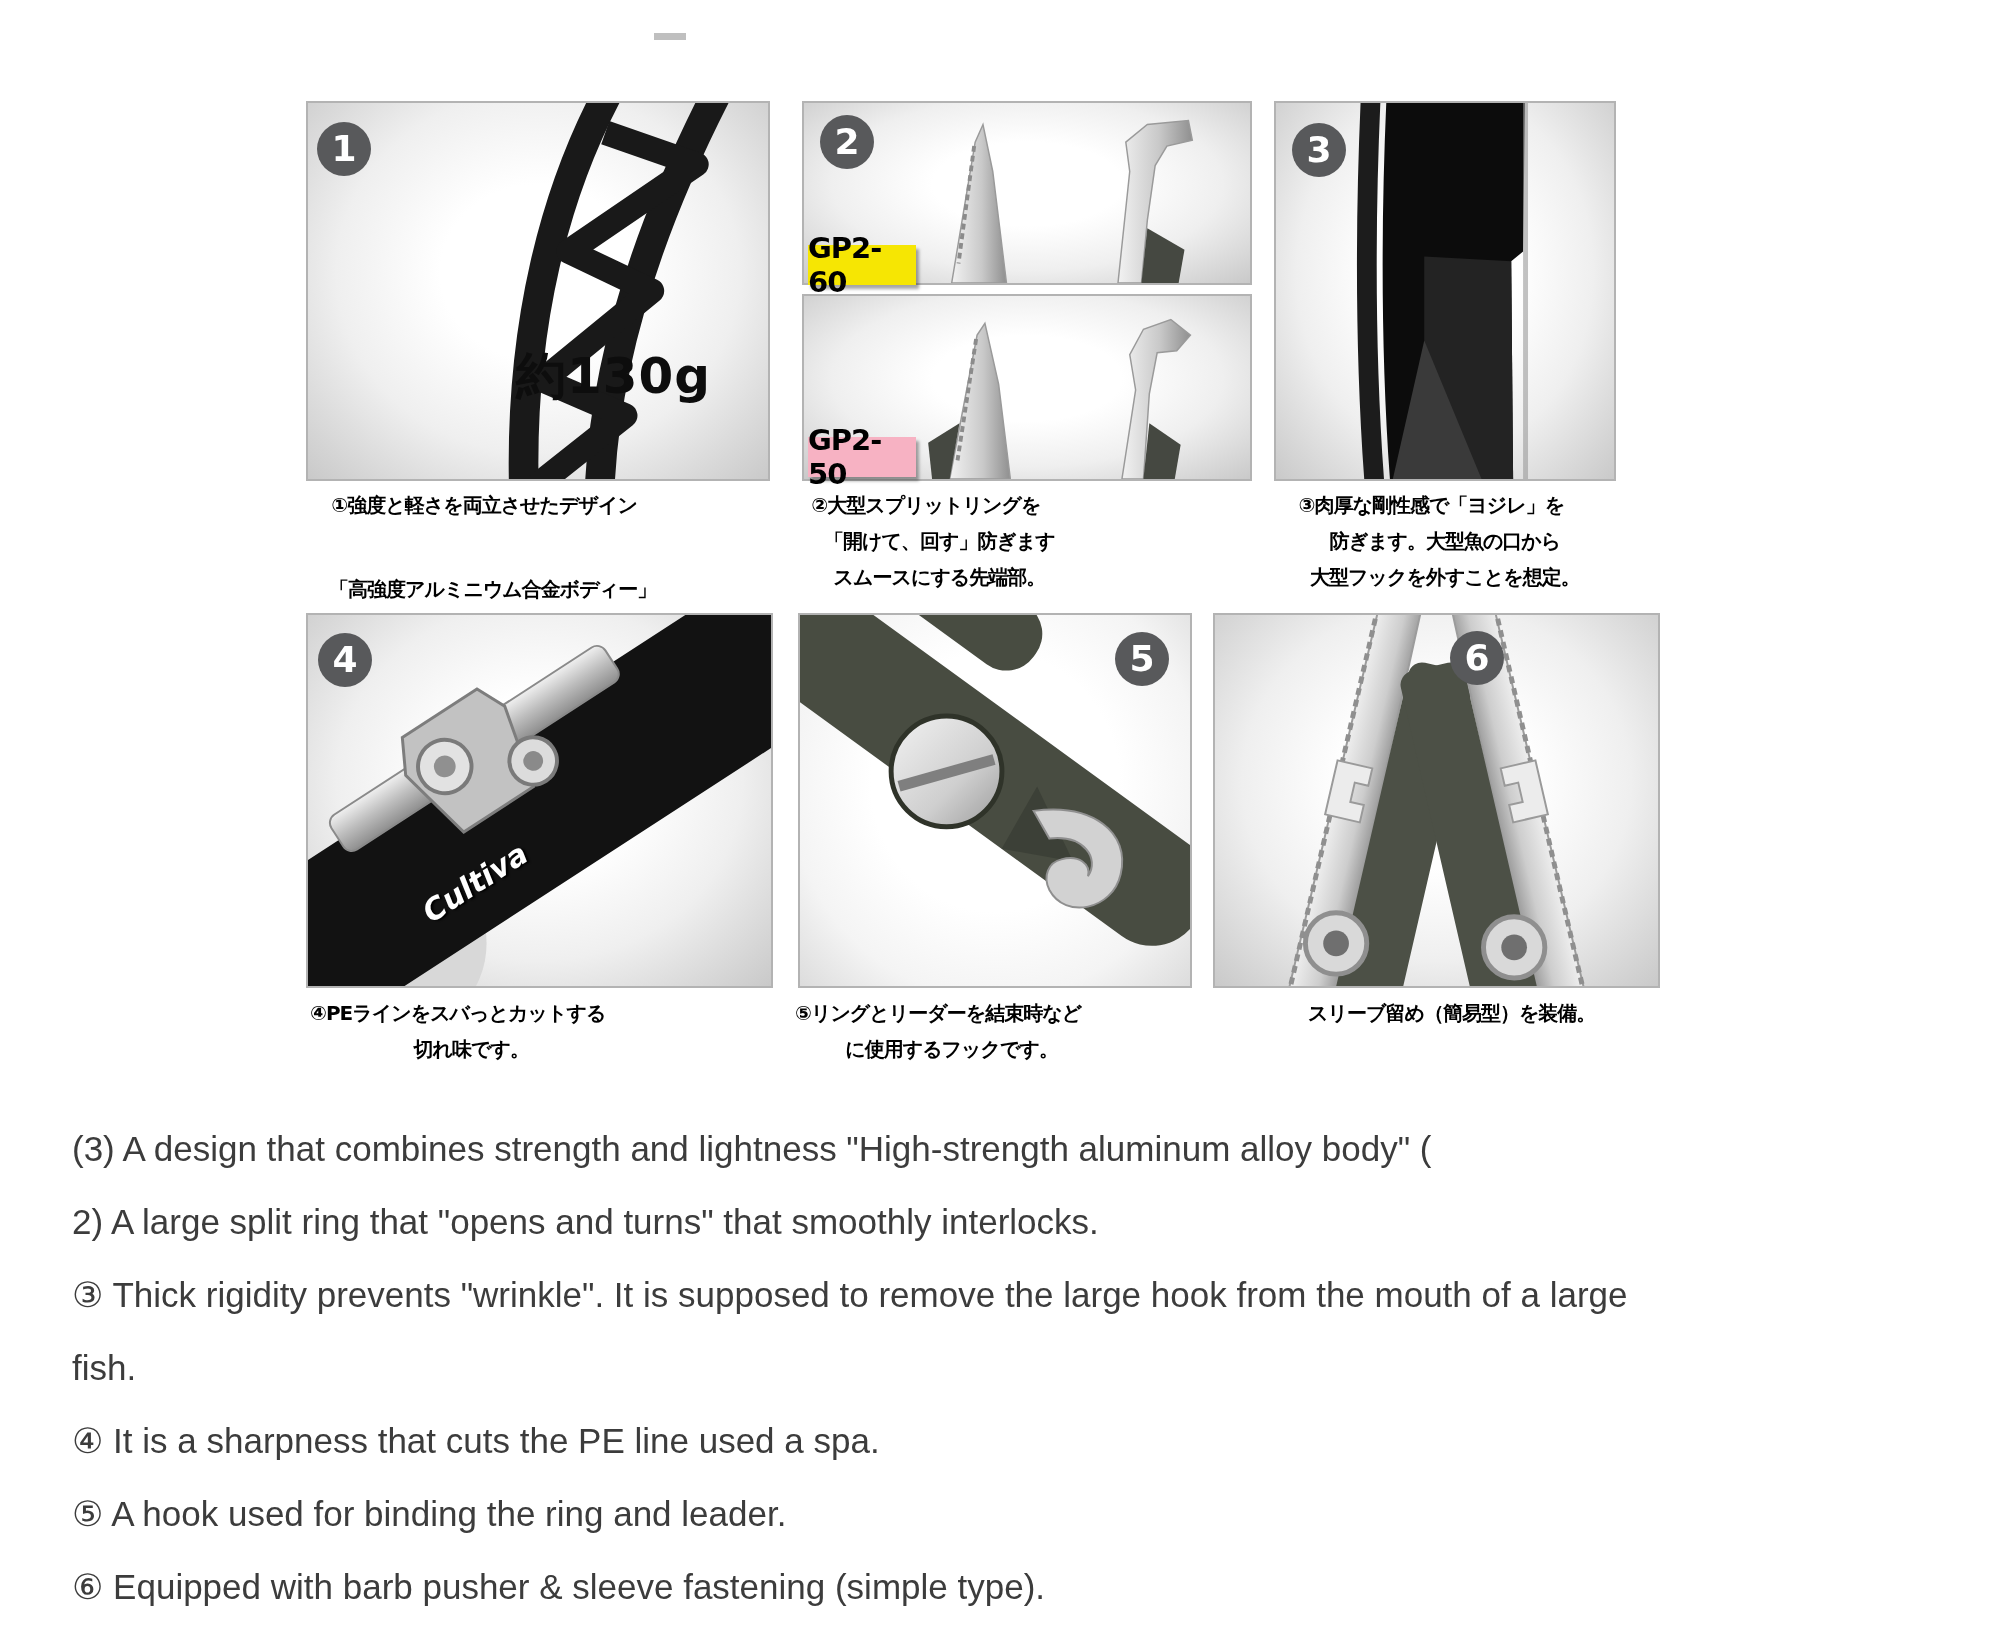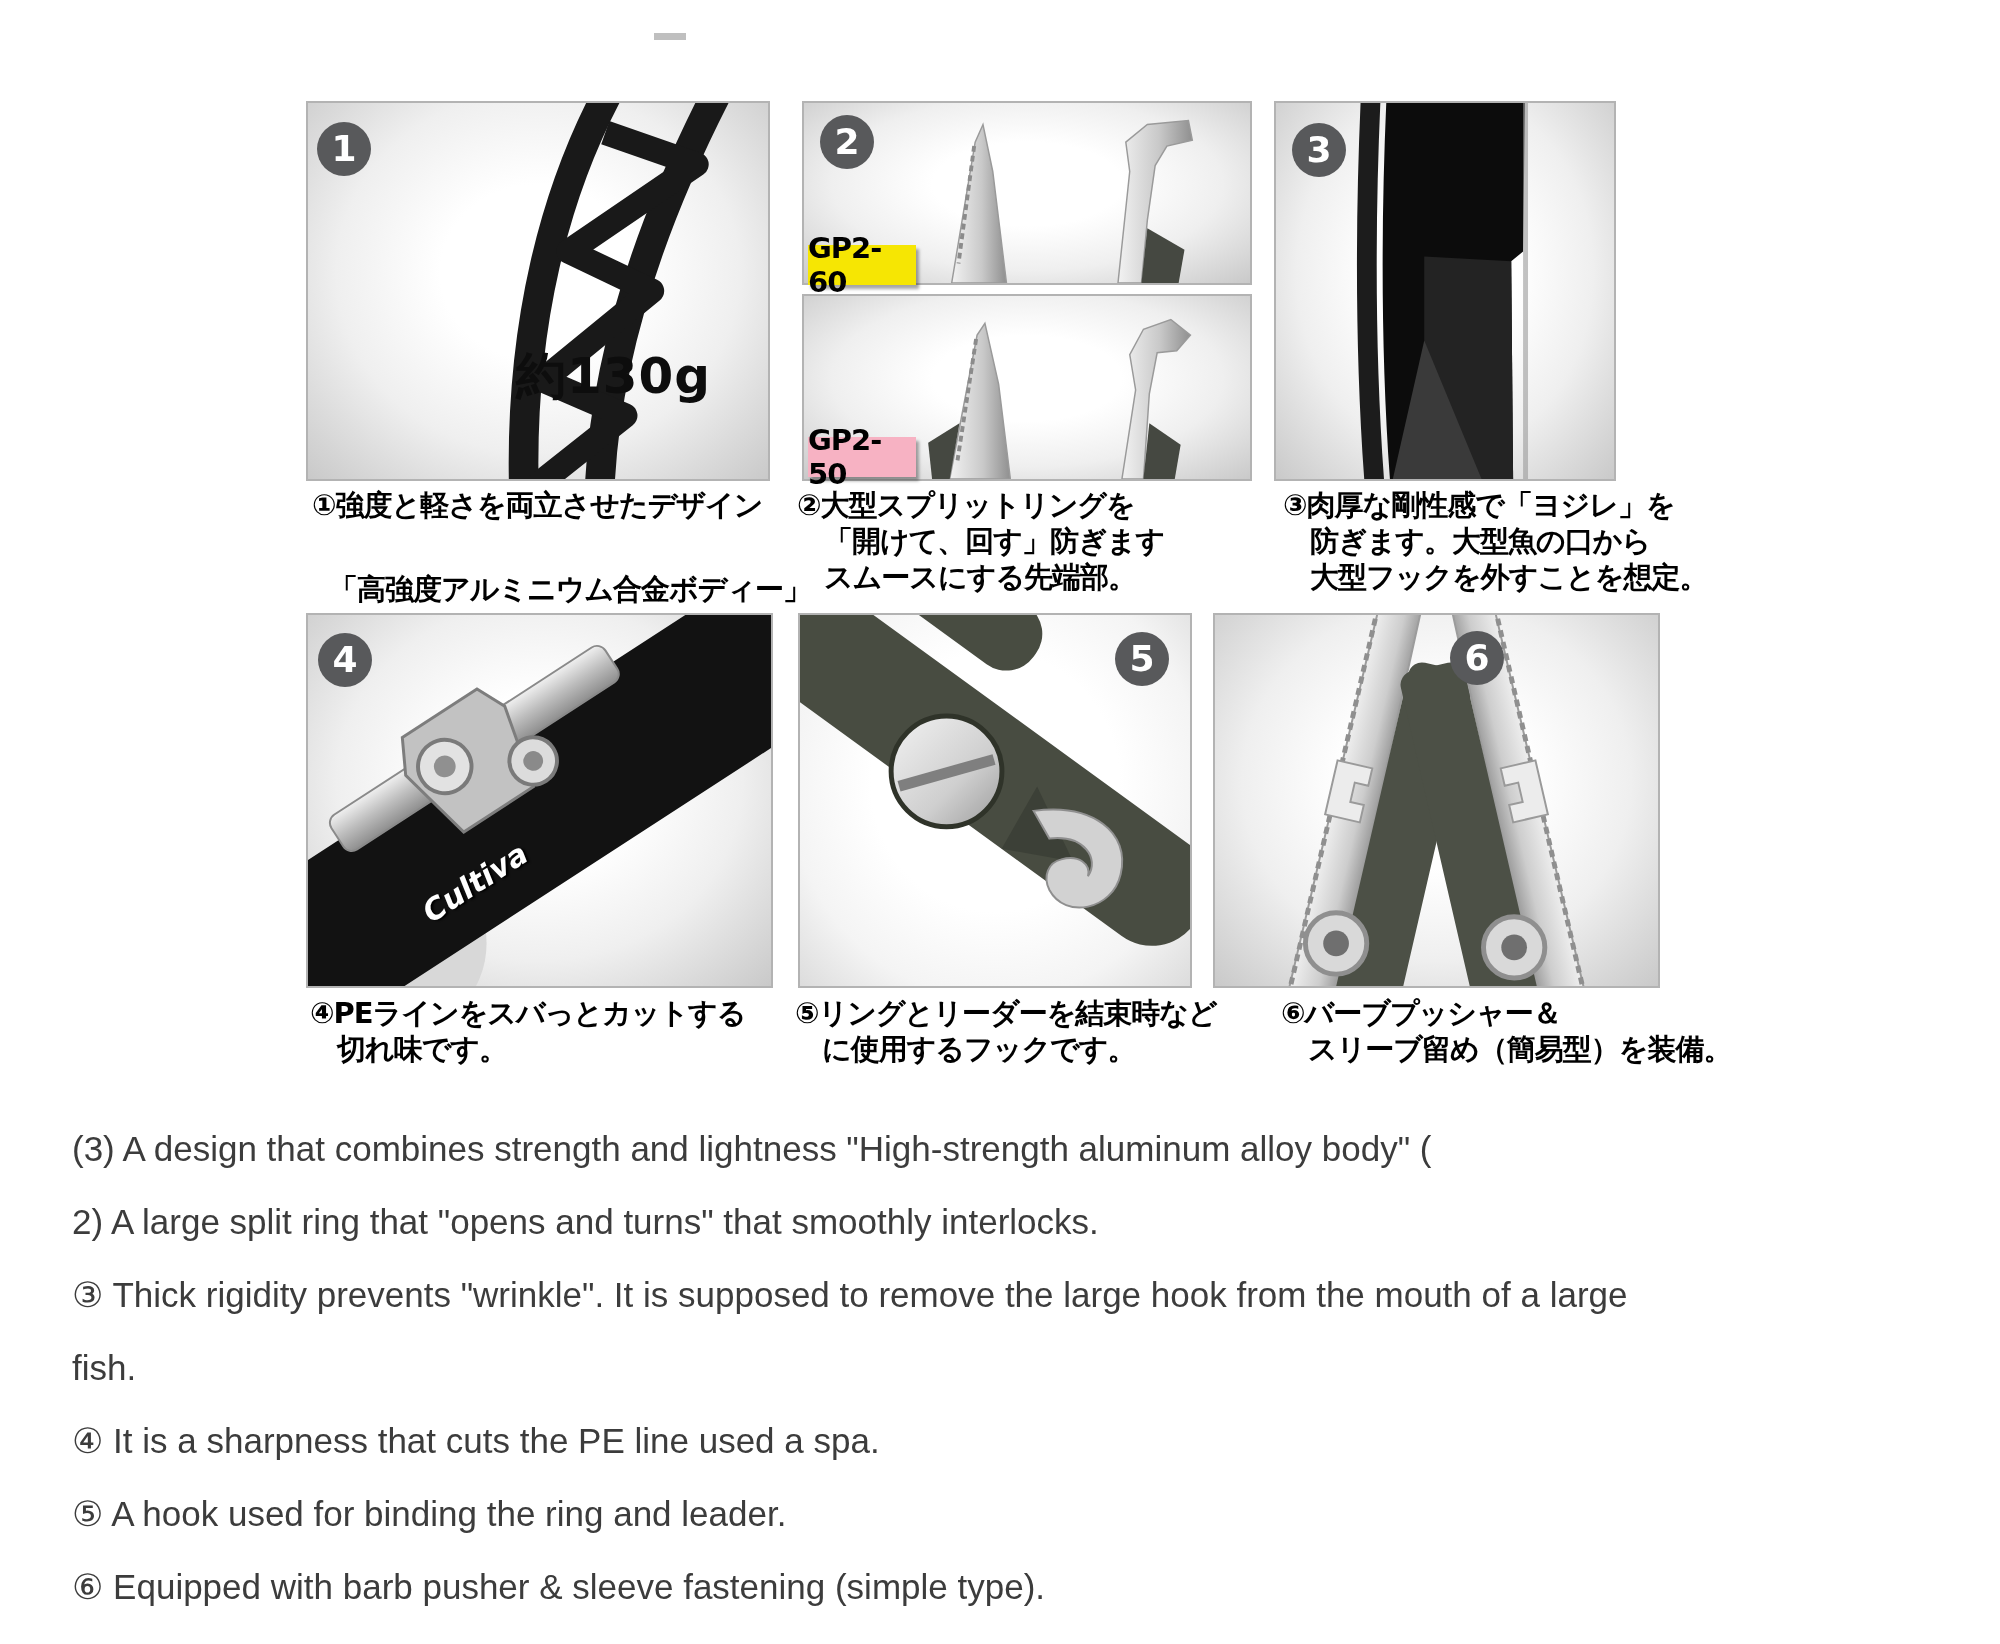--- a/index.html
+++ b/index.html
@@ -17,22 +17,22 @@
          justify-content:center;line-height:1;}
   
   .model-label{position:absolute;left:4px;width:108px;height:40px;display:flex;align-items:center;
          justify-content:center;font-weight:bold;font-size:29px;color:#000;
          box-shadow:3px 4px 3px rgba(0,0,0,0.35);letter-spacing:-1px;}
   .weight{position:absolute;left:208px;top:240px;font-weight:bold;font-size:50px;color:#0d0d0d;
          letter-spacing:1px;}
   .logo{position:absolute;left:108px;top:250px;transform:rotate(-33deg);color:#ffffff;
         font-style:italic;font-weight:bold;font-size:30px;text-shadow:2px 2px 2px #000;}
   
-  .caption{position:absolute;font-size:29px;line-height:36px;font-weight:bold;color:#000;
-           white-space:nowrap;letter-spacing:-1px;}
+  .caption{position:absolute;font-size:20px;line-height:36px;font-weight:bold;color:#000;
+           white-space:nowrap;letter-spacing:-1px;text-align:center;}
   .caption .ln{display:block;}
   .caption .ind{padding-left:27px;}
   
   .translation{position:absolute;left:72px;top:1112px;font-size:35px;line-height:73px;
                color:#3c3c3c;white-space:nowrap;font-family:"Liberation Sans","DejaVu Sans",sans-serif;}
 </style>
 </head>
 <body>
 
 <div class="canvas">
@@ -190,21 +190,20 @@
     <span class="ln">④PEラインをスバっとカットする</span>
     <span class="ln ind">切れ味です。</span>
   </div>
 
   <div class="caption" style="left:795px;top:995px;">
     <span class="ln">⑤リングとリーダーを結束時など</span>
     <span class="ln ind">に使用するフックです。</span>
   </div>
 
   <div class="caption" style="left:1281px;top:995px;">
-    <span class="ln">⑥バーブプッシャー＆</span>
     <span class="ln ind">スリーブ留め（簡易型）を装備。</span>
   </div>
 
   <div class="translation">
     <div>(3) A design that combines strength and lightness "High-strength aluminum alloy body" (</div>
     <div>2) A large split ring that "opens and turns" that smoothly interlocks.</div>
     <div>③ Thick rigidity prevents "wrinkle". It is supposed to remove the large hook from the mouth of a large</div>
     <div>fish.</div>
     <div>④ It is a sharpness that cuts the PE line used a spa.</div>
     <div>⑤ A hook used for binding the ring and leader.</div>

